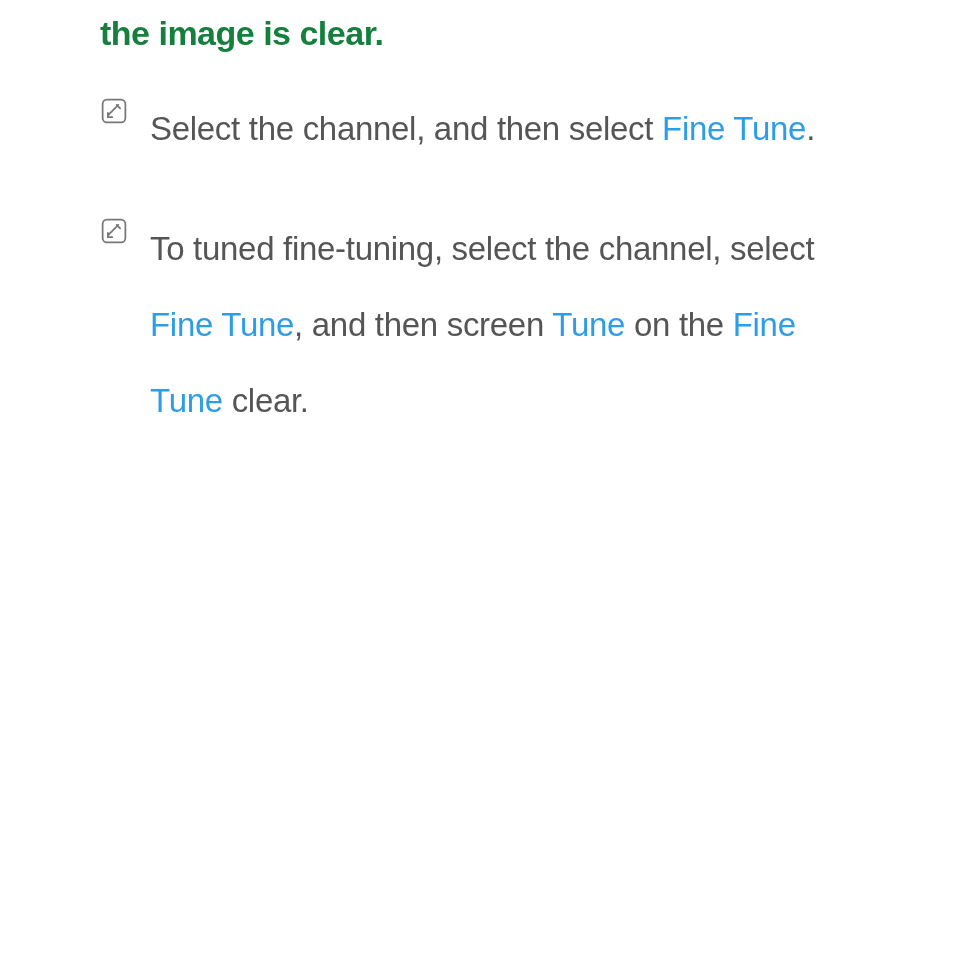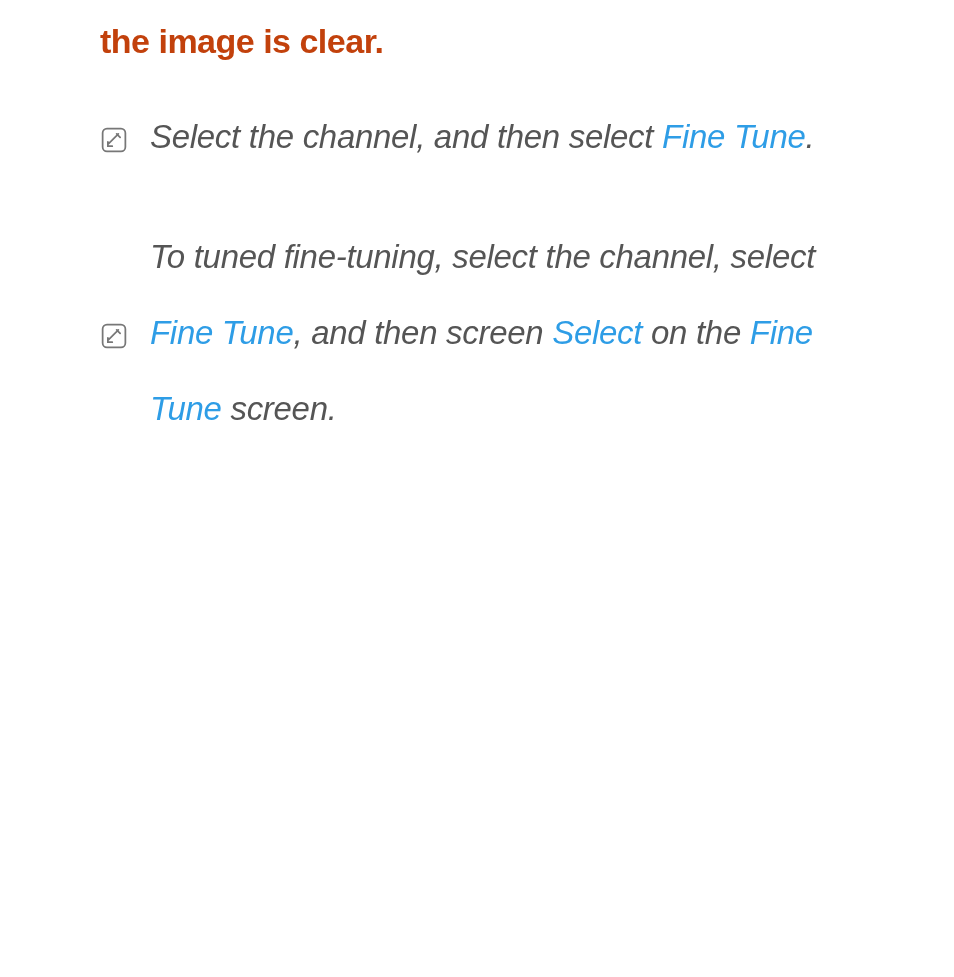--- a/index.html
+++ b/index.html
@@ -11,35 +11,34 @@
     font-family: "Helvetica Neue", Arial, sans-serif;
     color: #555555;
   }
   .page {
     box-sizing: border-box;
     padding: 10px 90px 40px 100px;
   }
   .heading {
     font-size: 34px;
     font-weight: 600;
-    color: #c2410c;
+    color: #15803d;
     letter-spacing: -0.5px;
     margin-bottom: 38px;
-    margin-top: 12px;
+    margin-top: 4px;
   }
   .note-list {
     display: flex;
     flex-direction: column;
     gap: 44px;
   }
   .note-item {
     display: flex;
-    align-items: center;
+    align-items: flex-start;
     gap: 22px;
-    font-style: italic;
   }
   .note-icon {
     flex: 0 0 auto;
     width: 28px;
     height: 28px;
     margin-top: 6px;
   }
   .note-icon svg {
     display: block;
   }
@@ -77,18 +76,18 @@
 
 
     <div class="note-item">
       <span class="note-icon">
         <svg viewBox="0 0 32 32" width="28" height="28">
           <rect x="3" y="3" width="26" height="26" rx="5" ry="5" fill="none" stroke="#777" stroke-width="2"></rect>
           <path d="M9 21 L21 9 M9 18 L9 23 L14 23 M19 9 L23 13" stroke="#777" stroke-width="2" fill="none" stroke-linecap="round"></path>
         </svg>
       </span>
       <div class="note-text">
-        <span>To tuned fine-tuning, select the channel, select </span><span class="term">Fine Tune</span><span>, and then screen </span><span class="term">Select</span><span> on the </span><span class="term">Fine Tune</span><span> screen.</span>
+        <span>To tuned fine-tuning, select the channel, select </span><span class="term">Fine Tune</span><span>, and then screen </span><span class="term">Tune</span><span> on the </span><span class="term">Fine Tune</span><span> clear.</span>
       </div>
     </div>
 
   </div>
 </div>
 
 </body></html>

